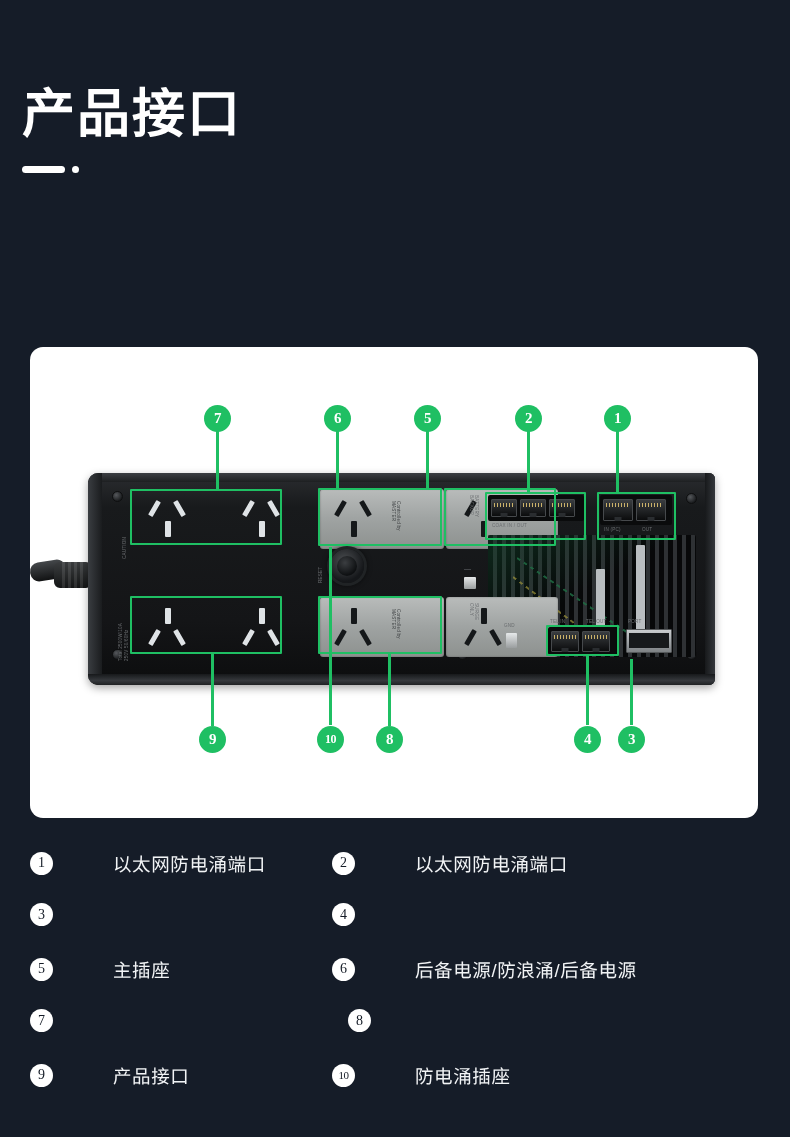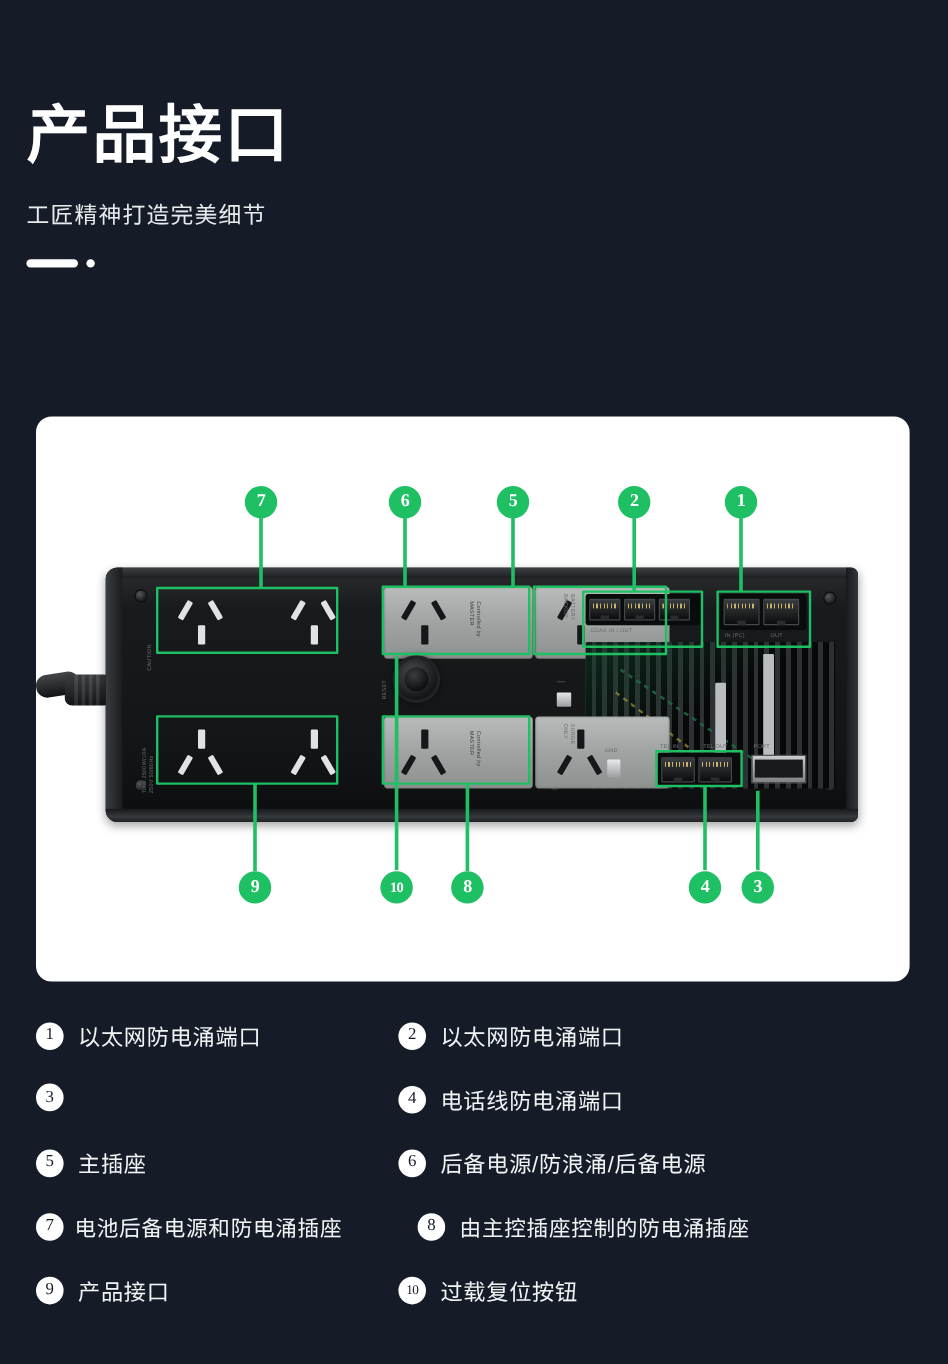--- a/index.html
+++ b/index.html
@@ -207,31 +207,30 @@
   .legend-item.colB { flex: 1; }
   .legend-item.tightA { width: 318px; gap: 9px; }
   .num {
     flex: 0 0 auto; width: 23px; height: 23px; border-radius: 50%;
     background: #ffffff; color: #141b26;
     font-size: 14px; font-family: "Liberation Serif", serif;
     display: flex; align-items: center; justify-content: center;
     font-weight: normal;
   }
   .num.ten { font-size: 11px; letter-spacing: -0.5px; }
-  .legend-text { font-size: 18.5px; color: #f2f4f6; letter-spacing: .6px; white-space: nowrap; }
+  .legend-text { font-size: 18.5px; color: #f2f4f6; letter-spacing: .6px; white-space: nowrap; margin-left: 48px; }
   .legend-text.sm { font-size: 18px; }
 </style>
 </head>
 <body>
 
 <div class="page">
 
   <div class="header">
     <div class="title">产品接口</div>
-    <div class="subtitle">工匠精神打造完美细节</div>
     <div class="accent-row">
       <span class="accent-bar"></span>
       <span class="accent-dot"></span>
     </div>
   </div>
 
   <div class="card">
     <div class="stage">
 
       <div class="cord-wire"></div>
@@ -431,51 +430,48 @@
         <span class="legend-text">以太网防电涌端口</span>
       </div>
     </div>
 
     <div class="legend-row">
       <div class="legend-item colA">
         <span class="num">3</span>
       </div>
       <div class="legend-item colB">
         <span class="num">4</span>
-        <span class="legend-text">电话线防电涌端口</span>
       </div>
     </div>
 
     <div class="legend-row">
       <div class="legend-item colA">
         <span class="num">5</span>
         <span class="legend-text">主插座</span>
       </div>
       <div class="legend-item colB">
         <span class="num">6</span>
         <span class="legend-text">后备电源/防浪涌/后备电源</span>
       </div>
     </div>
 
     <div class="legend-row">
       <div class="legend-item tightA">
         <span class="num">7</span>
-        <span class="legend-text sm">电池后备电源和防电涌插座</span>
       </div>
       <div class="legend-item colB">
         <span class="num">8</span>
-        <span class="legend-text sm">由主控插座控制的防电涌插座</span>
       </div>
     </div>
 
     <div class="legend-row">
       <div class="legend-item colA">
         <span class="num">9</span>
         <span class="legend-text">产品接口</span>
       </div>
       <div class="legend-item colB">
         <span class="num ten">10</span>
-        <span class="legend-text">过载复位按钮</span>
+        <span class="legend-text">防电涌插座</span>
       </div>
     </div>
 
   </div>
 </div>
 
 </body></html>

